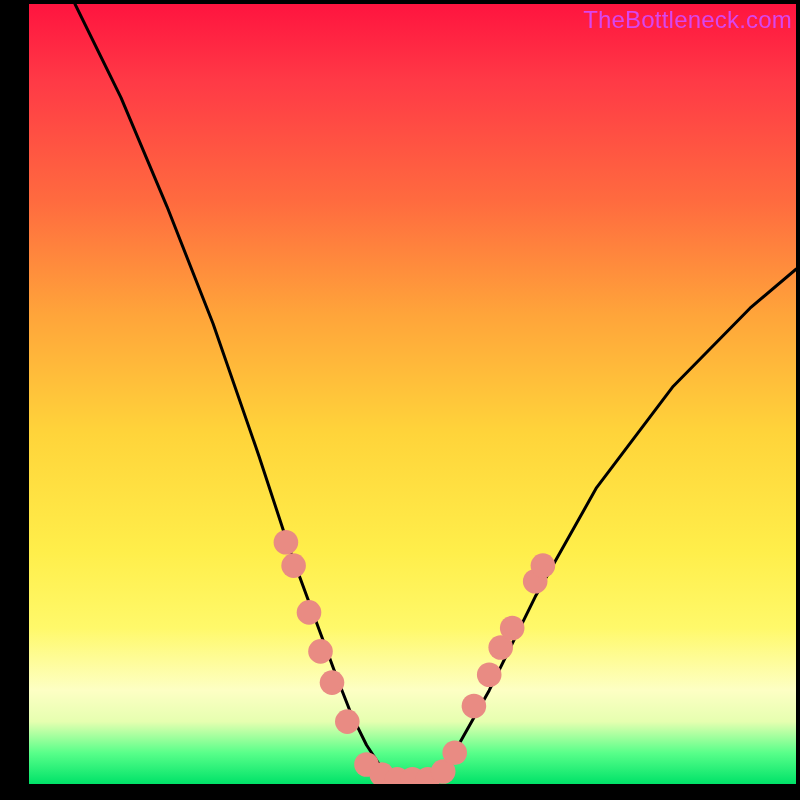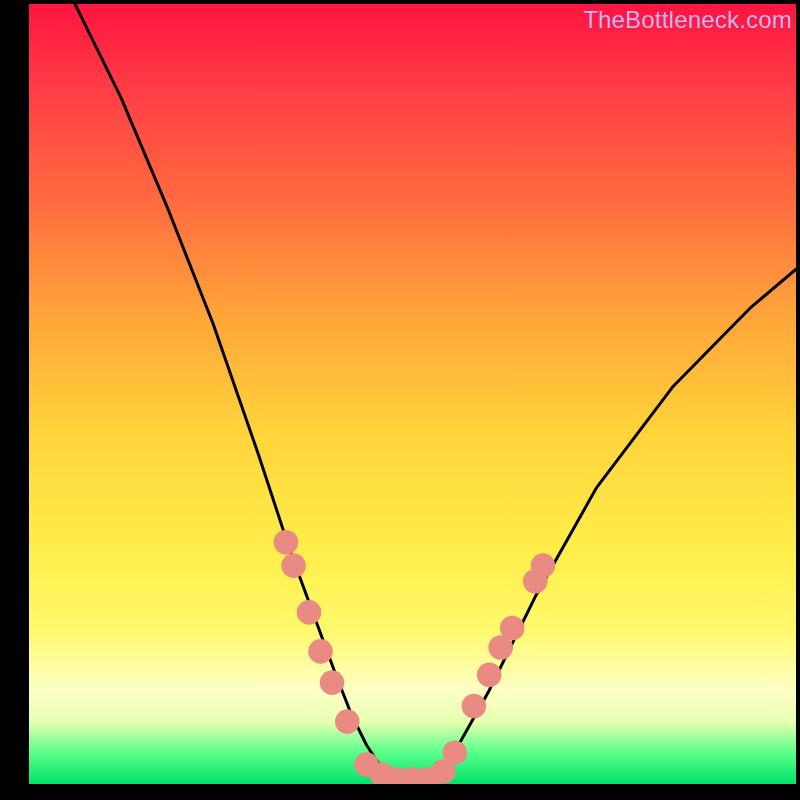--- a/index.html
+++ b/index.html
@@ -47,21 +47,21 @@
     top: 0;
     width: 767px;
     height: 780px;
   }
   .watermark {
     position: absolute;
     top: 6px;
     right: 8px;
     font-size: 24px;
     font-weight: 500;
-    color: #c4b5fd;
+    color: #d946ef;
     letter-spacing: 0.2px;
     user-select: none;
   }
 </style>
 </head>
 <body>
 
 <div class="frame">
   <div class="plot">
     <svg class="curve" viewBox="0 0 767 780" preserveAspectRatio="none">

